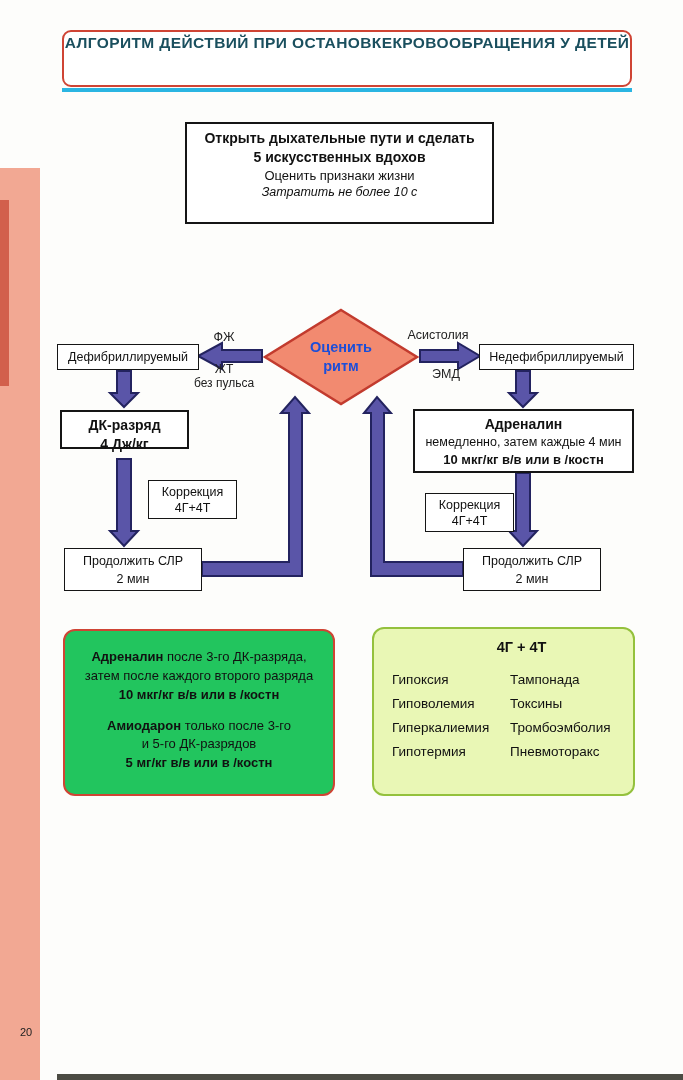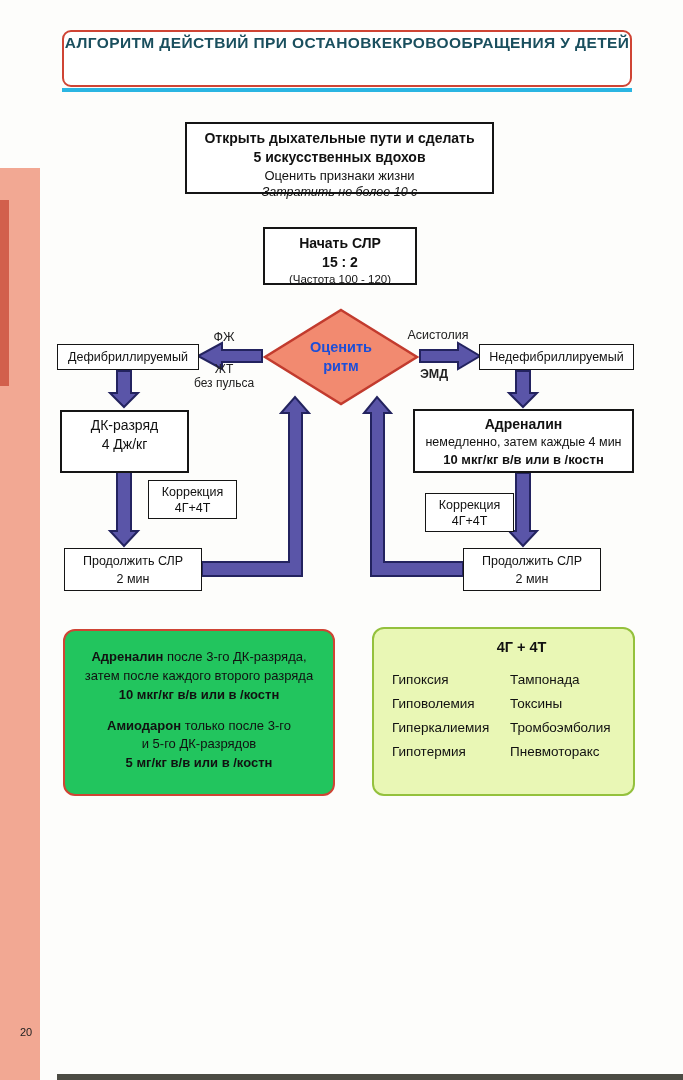--- a/index.html
+++ b/index.html
@@ -17,44 +17,44 @@
     border:2.5px solid #cf4434; border-radius:9px; background:#fff;
     display:flex; flex-direction:row; justify-content:center; text-align:center;
     font-weight:bold; font-size:15.5px; line-height:1.4; letter-spacing:.4px; color:#1a4f5e; z-index:2;
   }
   .cyan-rule{ position:absolute; left:62px; top:88px; width:570px; height:4px; background:#2ab5e2; z-index:2; }
 
   svg.flow{ position:absolute; left:0; top:0; z-index:1; }
 
   .box{ position:absolute; background:#fff; border:1.6px solid #151515; text-align:center; z-index:2; }
 
-  .airway-box{ left:185px; top:122px; width:309px; height:72px; border-width:2px; padding-top:5px; line-height:1.35; }
+  .airway-box{ left:185px; top:122px; width:309px; height:102px; border-width:2px; padding-top:5px; line-height:1.35; }
   .cpr-start-box{ left:263px; top:227px; width:154px; height:58px; border-width:2px; padding-top:5px; line-height:1.35; }
 
   .bld14{ font-weight:bold; font-size:14px; }
   .reg13{ font-size:13px; }
   .ita12{ font-style:italic; font-size:12.5px; }
   .sm11{ font-size:11.5px; }
   .reg12{ font-size:12.5px; }
   .bld13{ font-weight:bold; font-size:13px; }
 
   .diamond-text{
     position:absolute; left:296px; top:338px; width:90px; z-index:3; text-align:center;
     font-weight:bold; font-size:14.5px; line-height:1.3; color:#1d4ed8;
   }
   .flow-label{ position:absolute; z-index:2; font-size:12.5px; text-align:center; line-height:1.15; color:#222; }
   #lbl-fj{ left:196px; top:330px; width:56px; }
   #lbl-jt{ left:186px; top:363px; width:76px; font-size:12px; }
   #lbl-asys{ left:398px; top:328px; width:80px; }
-  #lbl-emd{ left:406px; top:367px; width:56px;font-weight:bold; }
+  #lbl-emd{ left:418px; top:367px; width:56px; }
 
   .defib-box{ left:57px; top:344px; width:142px; height:26px; font-size:12.5px; display:flex; align-items:center; justify-content:center; }
   .nondefib-box{ left:479px; top:344px; width:155px; height:26px; font-size:12.5px; display:flex; align-items:center; justify-content:center; }
 
-  .shock-box{ left:60px; top:410px; width:129px; height:63px; border-width:2.5px; font-weight:normal; font-size:14px; padding-top:4px; line-height:1.35; }
+  .shock-box{ left:60px; top:410px; width:129px; height:39px; border-width:2.5px; font-weight:bold; font-size:14px; padding-top:4px; line-height:1.35; }
   .corr-left{ left:148px; top:480px; width:89px; height:39px; font-size:12.5px; padding-top:3px; line-height:1.3; }
   .corr-right{ left:425px; top:493px; width:89px; height:39px; font-size:12.5px; padding-top:3px; line-height:1.3; }
   .cpr-left{ left:64px; top:548px; width:138px; height:43px; font-size:12.5px; padding-top:4px; line-height:1.4; }
   .cpr-right{ left:463px; top:548px; width:138px; height:43px; font-size:12.5px; padding-top:4px; line-height:1.4; }
   .adren-box{ left:413px; top:409px; width:221px; height:64px; border-width:2px; padding-top:4px; line-height:1.35; }
 
   .notes-box{
     position:absolute; left:63px; top:629px; width:272px; height:167px; z-index:2;
     background:#22c55e; border:2.5px solid #cf4434; border-radius:12px;
     text-align:center; font-size:13px; line-height:1.45; padding-top:17px; color:#111;
@@ -99,25 +99,20 @@
     <polygon points="341,310 417,357 341,404 265,357" fill="#f28a70" stroke="#c23b2e" stroke-width="2.5"></polygon>
   </svg>
 
   <div class="box airway-box">
     <div class="bld14">Открыть дыхательные пути и сделать</div>
     <div class="bld14">5 искусственных вдохов</div>
     <div class="reg13">Оценить признаки жизни</div>
     <div class="ita12">Затратить не более 10 с</div>
   </div>
 
-  <div class="box cpr-start-box">
-    <div class="bld14">Начать СЛР</div>
-    <div class="bld14">15 : 2</div>
-    <div class="sm11">(Частота 100 - 120)</div>
-  </div>
 
   <div class="diamond-text">
     <div>Оценить</div>
     <div>ритм</div>
   </div>
 
   <div class="flow-label" id="lbl-fj">ФЖ</div>
   <div class="flow-label" id="lbl-jt">
     <div>ЖТ</div>
     <div>без пульса</div>

